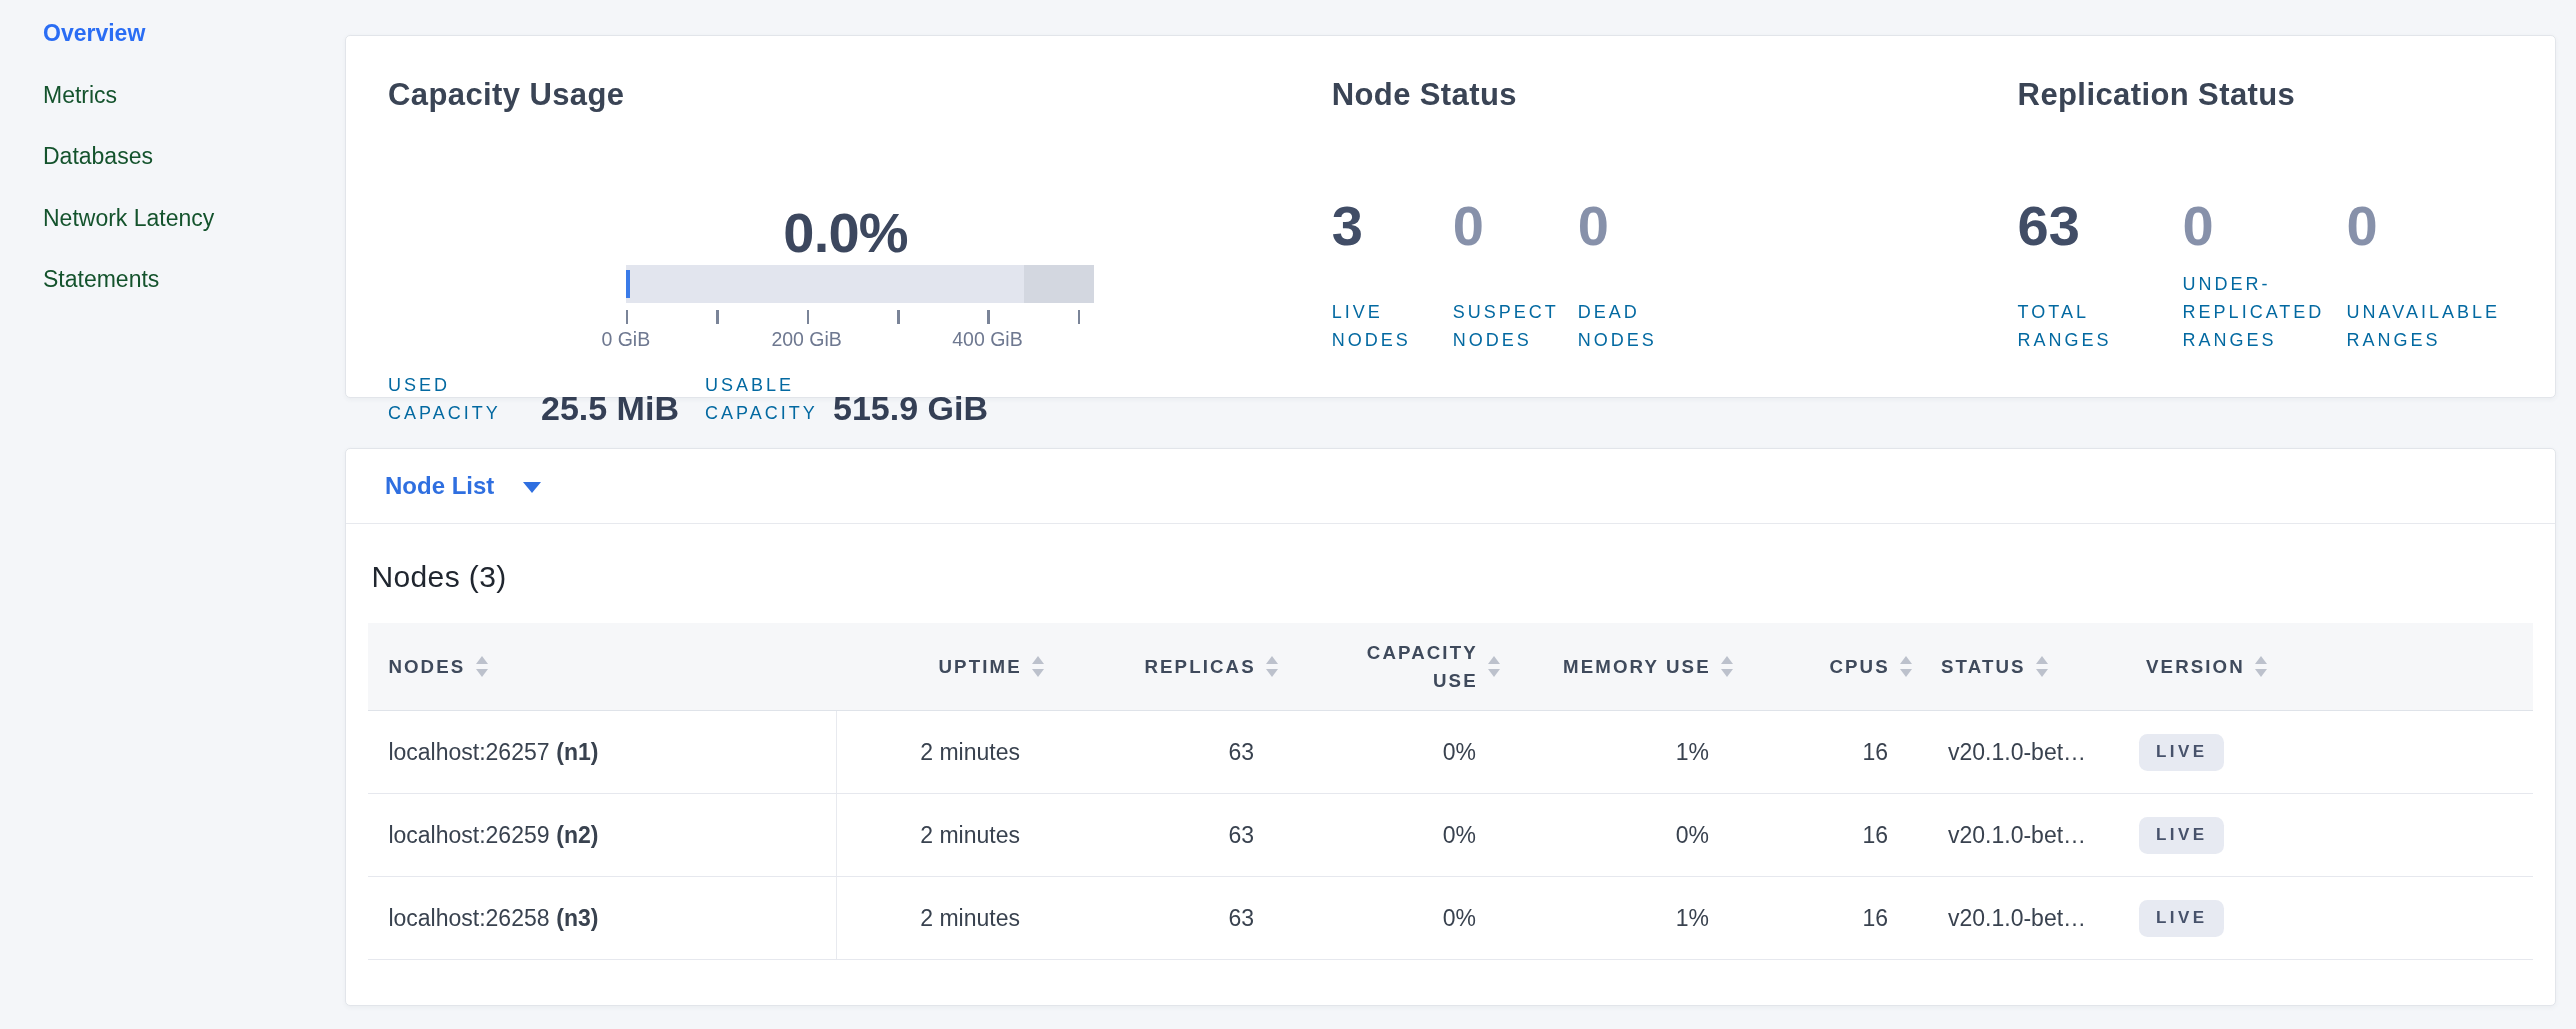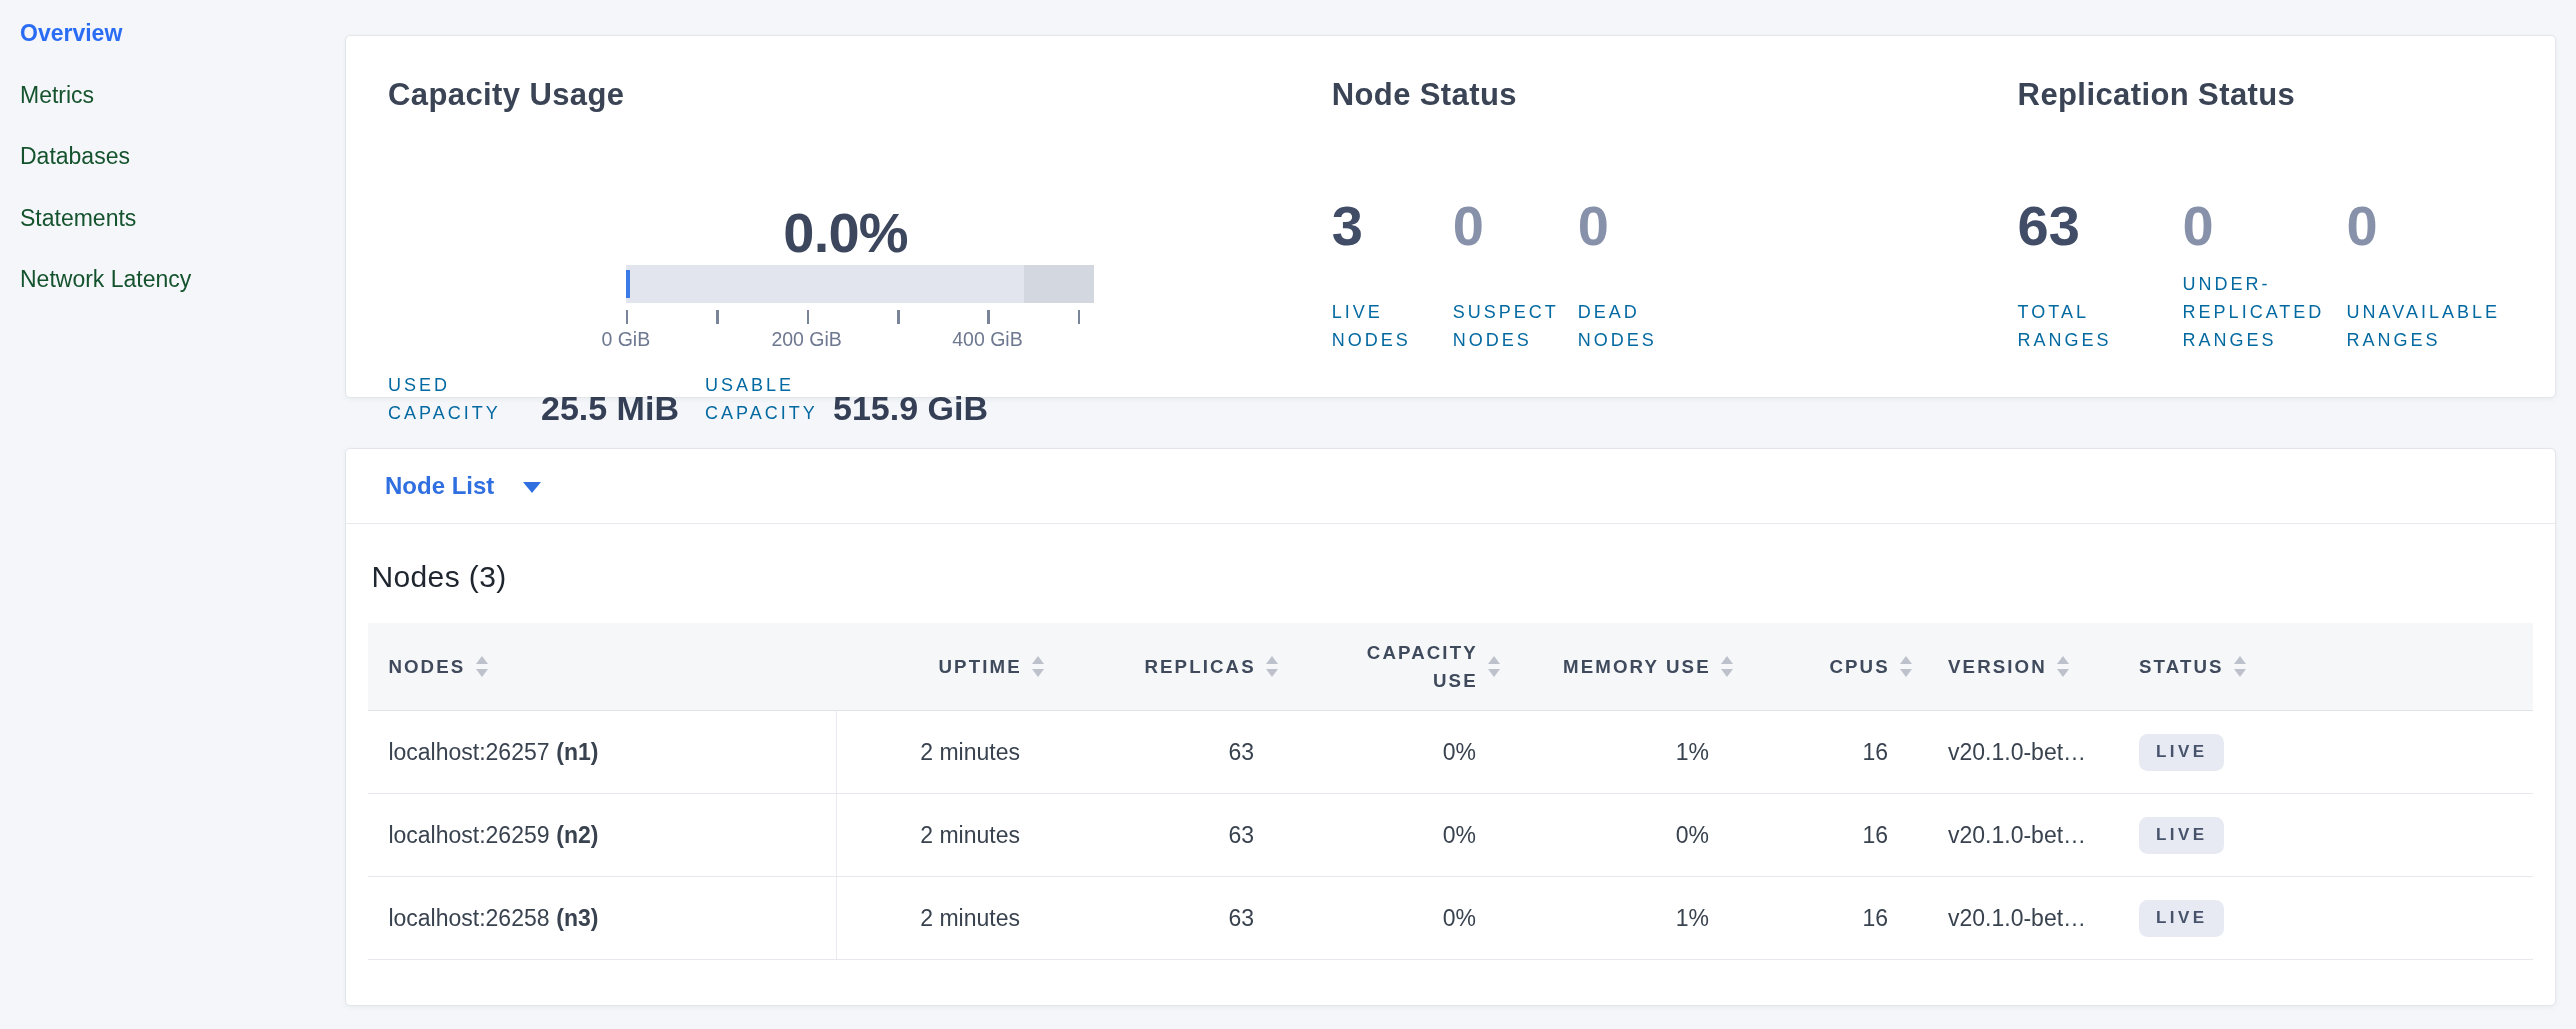--- a/index.html
+++ b/index.html
@@ -6,21 +6,21 @@
   html,body { width:2576px; height:1030px; }
   body {
     background:#f4f6f9;
     font-family:"Liberation Sans","DejaVu Sans",sans-serif;
     color:#3a4455;
     overflow:hidden;
   }
   .page { position:relative; width:2576px; height:1030px; }
 
   
-  .sidebar { position:absolute; left:0; top:0; width:323px; padding:12px 0 0 20px; }
+  .sidebar { position:absolute; left:0; top:0; width:323px; padding:12px 0 0 43px; }
   .side-item {
     height:42px; line-height:42px; margin-bottom:19.5px;
     font-size:23px; color:#14532d; cursor:pointer; white-space:nowrap;
   }
   .side-item.active { color:#2a6df4; font-weight:bold; }
 
   
   .main { position:absolute; left:345px; top:35px; width:2211px; }
   .card {
     background:#ffffff; border:1.7px solid #e2e5ea; border-radius:5.1px;
@@ -121,22 +121,22 @@
 </style>
 </head>
 <body>
 
 <div class="page">
 
   <nav class="sidebar">
     <div class="side-item active">Overview</div>
     <div class="side-item">Metrics</div>
     <div class="side-item">Databases</div>
+    <div class="side-item">Network Latency</div>
     <div class="side-item">Statements</div>
-    <div class="side-item">Network Latency</div>
   </nav>
 
   <main class="main">
 
     <section class="card summary-card">
 
       <div class="sec sec-capacity">
         <h3 class="sec-title">Capacity Usage</h3>
         <div class="cap-row">
           <div class="cap-pct">0.0%</div>
@@ -280,29 +280,29 @@
                 <span class="down"></span>
               </span>
           </div>
           <div class="th right">
             <span>CPUS</span>
             <span class="sort-icon">
                 <span class="up"></span>
                 <span class="down"></span>
               </span>
           </div>
+          <div class="th left th-status">
+            <span>STATUS</span>
+            <span class="sort-icon">
+                <span class="up"></span>
+                <span class="down"></span>
+              </span>
+          </div>
           <div class="th left th-version">
             <span>VERSION</span>
-            <span class="sort-icon">
-                <span class="up"></span>
-                <span class="down"></span>
-              </span>
-          </div>
-          <div class="th left th-status">
-            <span>STATUS</span>
             <span class="sort-icon">
                 <span class="up"></span>
                 <span class="down"></span>
               </span>
           </div>
         </div>
 
         <div class="grid-row trow">
           <div class="td td-nodes">
             <span>localhost:26257</span>

